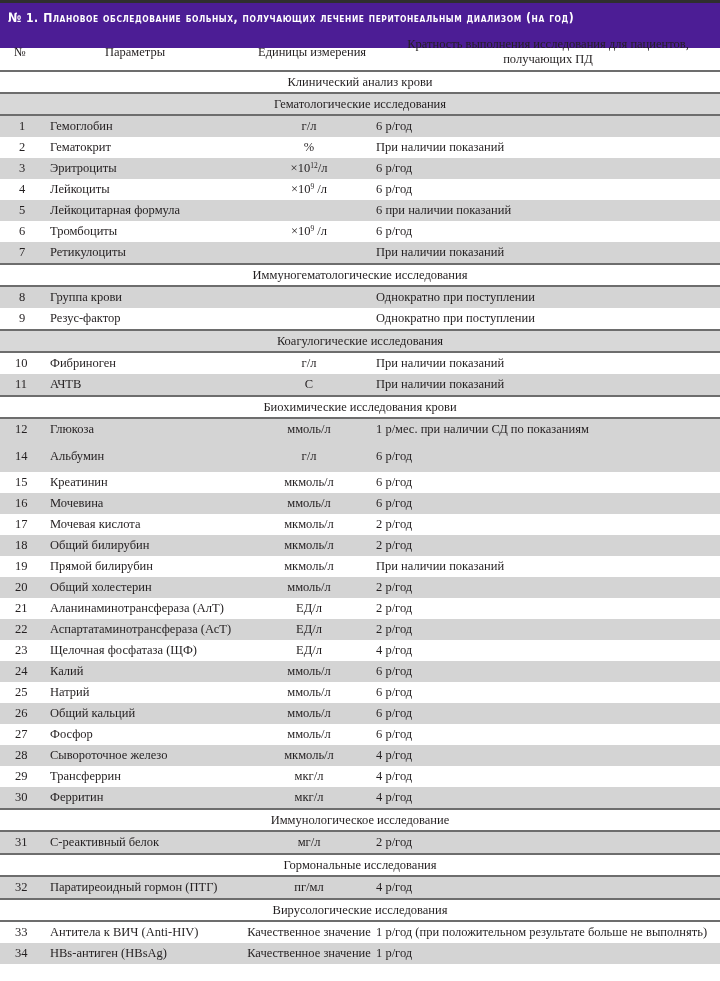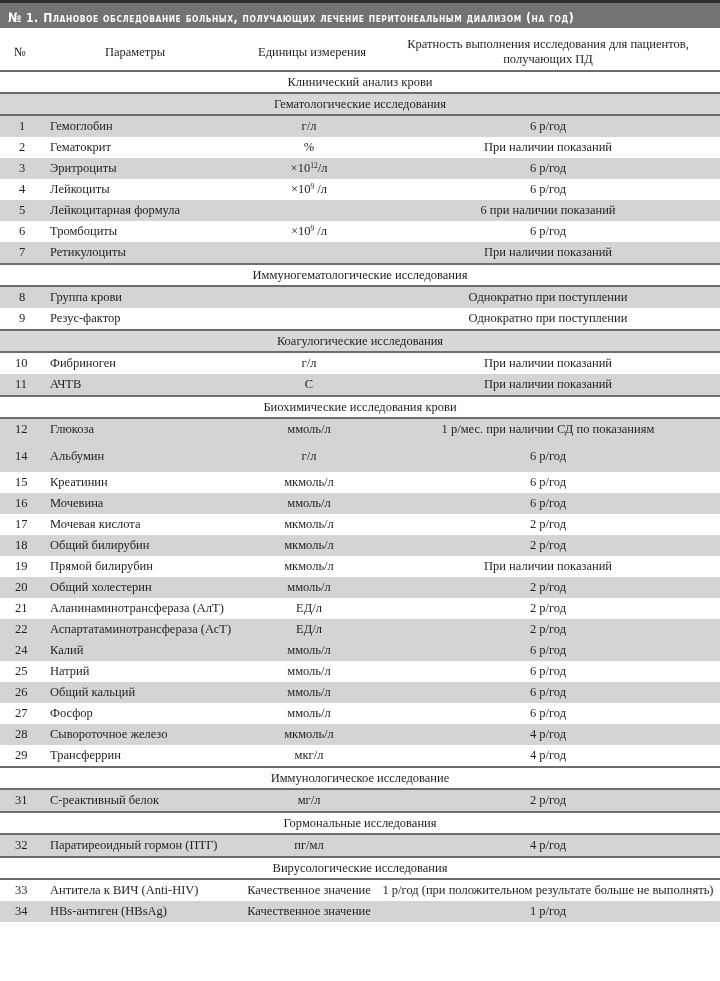--- a/index.html
+++ b/index.html
@@ -1,19 +1,19 @@
 <!DOCTYPE html>
 <html><head>
 <meta charset="utf-8">
 <style>
   html, body { margin: 0; padding: 0; background: #ffffff; }
   body { width: 720px; height: 981px; overflow: hidden; position: relative;
          font-family: "Liberation Serif", "DejaVu Serif", serif; color: #231f20; }
-  .title-bar { position: absolute; left: 0; top: 0; width: 720px; height: 28px;
-               background: #737373; border-top: 3px solid #2f2f2f; box-sizing: border-box; }
+  .title-bar { position: absolute; left: 0; top: 0; width: 720px; height: 48px;
+               background: #4c1d95; border-top: 3px solid #2f2f2f; box-sizing: border-box; }
   .title-text { position: absolute; left: 8px; top: 7px; font-family: "DejaVu Sans Condensed", "DejaVu Sans", sans-serif;
                 font-size: 13px; letter-spacing: 0.6px; color: #ffffff; white-space: nowrap;
                 font-variant: small-caps; font-weight: 600; transform: scaleX(0.93); transform-origin: left center; }
   table { position: absolute; left: 0; top: 34px; width: 720px; border-collapse: collapse; table-layout: fixed; }
   td, th { padding: 0; font-weight: normal; font-size: 12.5px; white-space: nowrap; overflow: visible; vertical-align: middle; }
   col.c-num { width: 42px; }
   col.c-param { width: 200px; }
   col.c-unit { width: 134px; }
   col.c-freq { width: 344px; }
   thead th { height: 36px; border-bottom: 2px solid #6d6d6d; line-height: 15px; }
@@ -24,21 +24,21 @@
   tr.section td { text-align: center; height: 20px; border-top: 2px solid #6d6d6d; border-bottom: 2px solid #6d6d6d; }
   tr.section.gray td { background: #d8d8d8; }
   tr.row td { height: 21px; }
   tr.row.gray td { background: #d4d4d4; }
   tr.row.tall td { height: 25px; }
   tr.row.short td { height: 32px; }
   td.num { text-align: left; padding-left: 19px; }
   td.num.two { padding-left: 15px; margin-top: 47px; }
   td.param { text-align: left; padding-left: 8px; }
   td.unit { text-align: center; }
-  td.freq { text-align: center; }
+  td.freq { }
   sup { font-size: 7.5px; vertical-align: 4px; line-height: 0; }
 </style>
 </head>
 <body>
 
 <div class="title-bar">
   <div class="title-text">№ 1. Плановое обследование больных, получающих лечение перитонеальным диализом (на год)</div>
 </div>
 
 <table>
@@ -195,20 +195,26 @@
         <td class="param">Аланинаминотрансфераза (АлТ)</td>
         <td class="unit">ЕД/л</td>
         <td class="freq">2 р/год</td>
       </tr>
     <tr class="row gray">
         <td class="num two">22</td>
         <td class="param">Аспартатаминотрансфераза (АсТ)</td>
         <td class="unit">ЕД/л</td>
         <td class="freq">2 р/год</td>
       </tr>
+    <tr class="row">
+        <td class="num two">23</td>
+        <td class="param">Щелочная фосфатаза (ЩФ)</td>
+        <td class="unit">ЕД/л</td>
+        <td class="freq">4 р/год</td>
+      </tr>
     <tr class="row gray">
         <td class="num two">24</td>
         <td class="param">Калий</td>
         <td class="unit">ммоль/л</td>
         <td class="freq">6 р/год</td>
       </tr>
     <tr class="row">
         <td class="num two">25</td>
         <td class="param">Натрий</td>
         <td class="unit">ммоль/л</td>
@@ -228,20 +234,26 @@
       </tr>
     <tr class="row gray">
         <td class="num two">28</td>
         <td class="param">Сывороточное железо</td>
         <td class="unit">мкмоль/л</td>
         <td class="freq">4 р/год</td>
       </tr>
     <tr class="row">
         <td class="num two">29</td>
         <td class="param">Трансферрин</td>
+        <td class="unit">мкг/л</td>
+        <td class="freq">4 р/год</td>
+      </tr>
+    <tr class="row gray">
+        <td class="num two">30</td>
+        <td class="param">Ферритин</td>
         <td class="unit">мкг/л</td>
         <td class="freq">4 р/год</td>
       </tr>
 
     <tr class="section">
         <td colspan="4">Иммунологическое исследование</td>
       </tr>
     <tr class="row gray">
         <td class="num two">31</td>
         <td class="param">С-реактивный белок</td>

